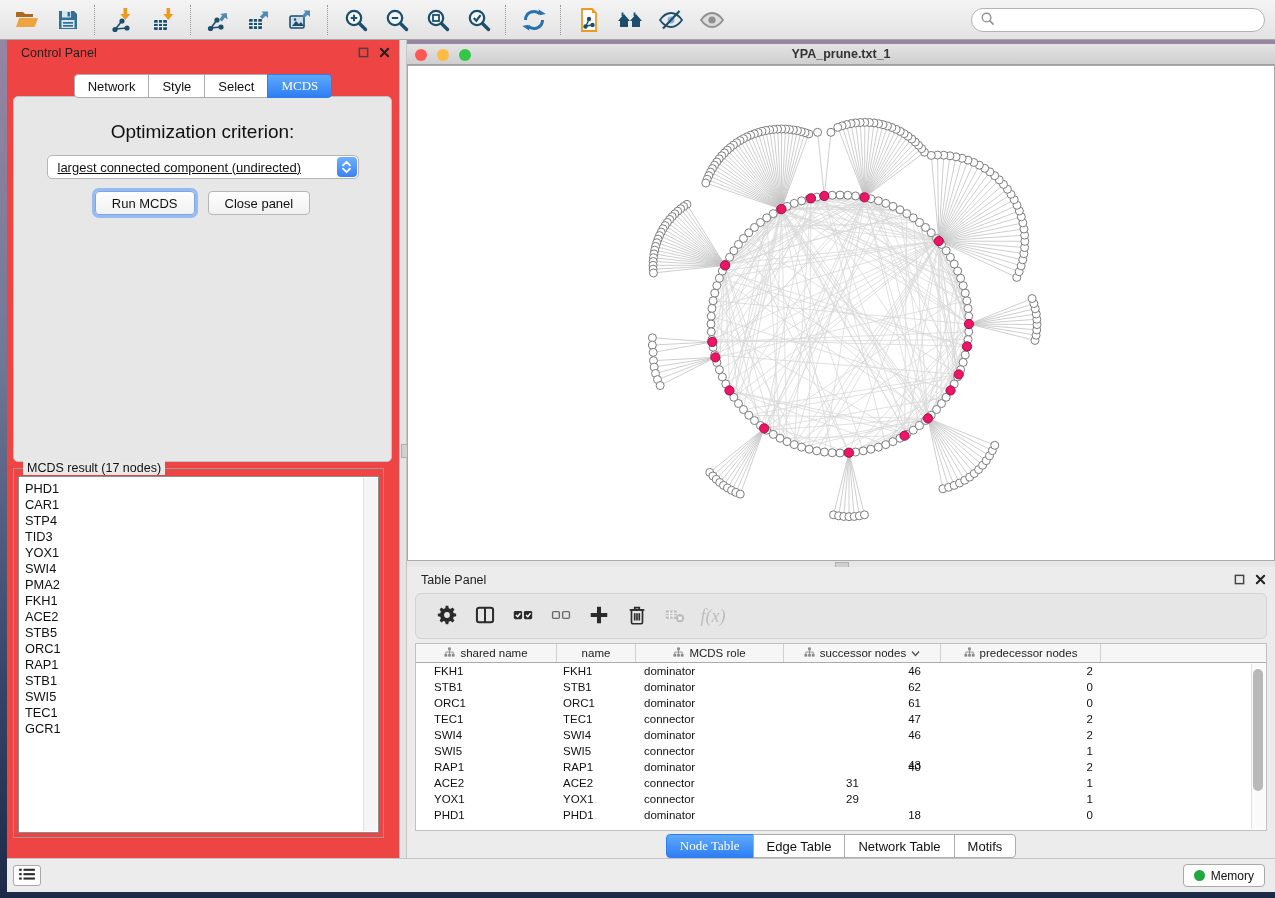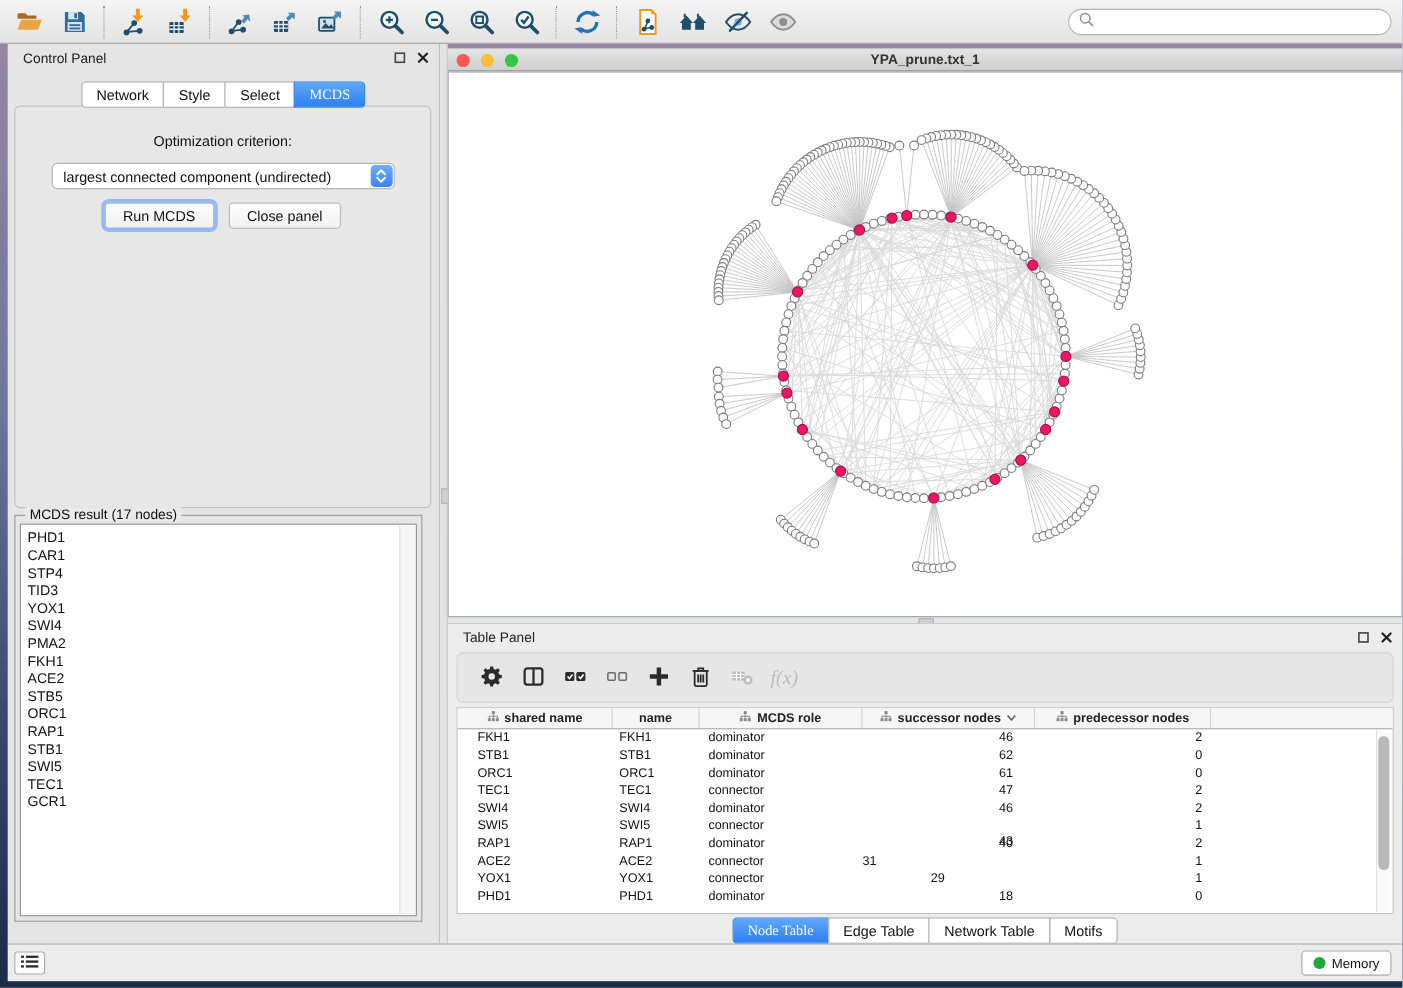--- a/index.html
+++ b/index.html
@@ -20,44 +20,44 @@
   .tb-btn{width:41px;height:34px;display:flex;align-items:center;justify-content:center;background:transparent;border:none;padding:0;}
   .tb-btn svg{width:26px;height:26px;display:block;}
   .tb-sep{width:1px;height:30px;border-left:1px dotted #979797;margin:0 6px;}
   #search-box{
     position:absolute;right:10px;top:8px;width:294px;height:24px;background:#fff;
     border:1px solid #b3b3b3;border-radius:12px;display:flex;align-items:center;padding-left:8px;box-sizing:border-box;
   }
   #search-box input{border:none;outline:none;flex:1;font-size:12px;background:transparent;margin-left:5px;font-family:"Liberation Sans",sans-serif;}
   
   #control-panel{
-    position:absolute;left:7px;top:40px;width:393px;height:818px;background:#e5e5e5;box-sizing:border-box;border-right:1px solid #bfbfbf;
+    position:absolute;left:7px;top:40px;width:393px;height:818px;background:#ef4444;box-sizing:border-box;border-right:1px solid #bfbfbf;
   }
   .panel-header{position:relative;height:26px;}
   .panel-header .ph-title{position:absolute;left:14px;top:6px;font-size:12.5px;color:#222;}
   .ph-icons{position:absolute;right:8px;top:6px;display:flex;gap:8px;align-items:center;}
   .ph-icons .ph-btn{width:13px;height:13px;display:flex;align-items:center;justify-content:center;background:none;border:none;padding:0;}
   .ph-icons svg{width:11px;height:11px;}
   .seg-tab{
     background:#fff;border:1px solid #acacac;padding:3px 13px;font-size:13px;color:#111;margin-left:-1px;white-space:nowrap;
   }
   .seg-tab:first-child{border-radius:4px 0 0 4px;margin-left:0;}
   .seg-tab:last-child{border-radius:0 4px 4px 0;}
   .seg-tab.active{background:linear-gradient(180deg,#5fa9fb,#2e7ef2);border-color:#2e7ef2;color:#fff;font-family:Liberation Serif, serif;}
   #cp-tabs{position:absolute;left:0;right:0;top:34px;display:flex;justify-content:center;z-index:3;}
   #cp-box{
     position:absolute;left:6px;top:56px;width:379px;height:366px;background:#e7e7e7;
     border:1px solid #c2c2c2;border-radius:5px;box-sizing:border-box;
   }
-  #opt-label{text-align:center;margin-top:24px;font-size:13px;color:#111;}
+  #opt-label{text-align:center;margin-top:24px;font-size:19px;color:#111;}
   #criterion-select{
     position:relative;margin:12px auto 0 auto;width:312px;height:24px;background:#fff;border:1px solid #b6b6b6;border-radius:5px;
     display:flex;align-items:center;box-sizing:border-box;
   }
-  #criterion-select .sel-text{font-size:13px;color:#111;padding-left:10px;flex:1;white-space:nowrap;}
+  #criterion-select .sel-text{font-size:13px;color:#111;padding-left:10px;flex:1;white-space:nowrap;text-decoration:underline;}
   #criterion-select .stepper{
     width:20px;height:20px;margin-right:1px;border-radius:4px;background:linear-gradient(180deg,#6cb0fb,#3b82f7);
     display:flex;align-items:center;justify-content:center;
   }
   .btn-row{display:flex;justify-content:center;gap:13px;margin-top:12px;}
   .mac-btn{
     font-family:"Liberation Sans",sans-serif;font-size:13px;color:#111;background:linear-gradient(180deg,#fefefe,#f1f1f1);
     border:1px solid #b6b6b6;border-radius:4px;height:24px;padding:0 16px;
   }
   .mac-btn.focused{box-shadow:0 0 0 3px rgba(90,150,250,.55);border-color:#7aa6ee;}
@@ -92,21 +92,21 @@
   #table-panel{position:absolute;left:407px;top:567px;width:868px;height:291px;background:#ececec;}
   #tp-toolbar{
     position:absolute;left:8px;top:26px;width:852px;height:46px;background:#e6e6e6;border:1px solid #d3d3d3;border-radius:6px;
     display:flex;align-items:center;box-sizing:border-box;padding-left:12px;
   }
   .tp-btn{width:38px;height:36px;display:flex;align-items:center;justify-content:center;background:none;border:none;padding:0;}
   .tp-btn svg{width:22px;height:22px;}
   .tp-btn .fx{font-family:"Liberation Serif",serif;font-style:italic;font-size:18px;color:#bdbdbd;}
   #tp-table{position:absolute;left:8px;top:76px;width:852px;height:188px;background:#fff;border:1px solid #c0c0c0;box-sizing:border-box;}
   #tp-head{display:flex;height:19px;background:#f6f6f6;border-bottom:1px solid #ababab;box-sizing:border-box;}
-  .tp-col{display:flex;align-items:center;justify-content:center;gap:5px;border-right:1px solid #d0d0d0;box-sizing:border-box;font-size:11.5px;color:#222;font-weight:bold;}
+  .tp-col{display:flex;align-items:center;justify-content:center;gap:5px;border-right:1px solid #d0d0d0;box-sizing:border-box;font-size:11.5px;color:#222;}
   .tp-col:last-child{border-right:none;}
   .tp-body-row{display:flex;height:16px;align-items:center;font-size:11.5px;color:#111;}
   .tp-cell{box-sizing:border-box;white-space:nowrap;overflow:hidden;}
   #tp-scroll{position:absolute;top:20px;right:1px;bottom:1px;width:13px;background:#fafafa;border-left:1px solid #e0e0e0;}
   #tp-thumb{position:absolute;left:1px;top:5px;width:10px;height:122px;background:#b9b9b9;border-radius:5px;}
   #tp-tabs{position:absolute;left:0;right:0;top:267px;display:flex;justify-content:center;}
   
   #status-bar{
     position:absolute;left:7px;top:858px;width:1268px;height:34px;background:#ececec;border-top:1px solid #c3c3c3;box-sizing:border-box;
   }
@@ -1249,21 +1249,21 @@
             <div class="tp-cell" style="width: 141px; text-align: left; padding-left: 18px;">RAP1</div>
             <div class="tp-cell" style="width: 79px; text-align: left; padding-left: 6px;">RAP1</div>
             <div class="tp-cell" style="width: 148px; text-align: left; padding-left: 8px;">dominator</div>
             <div class="tp-cell" style="width: 157px; text-align: right; padding-right: 20px;">40</div>
             <div class="tp-cell" style="width: 160px; text-align: right; padding-right: 8px;">2</div>
           </div>
           <div class="tp-body-row">
             <div class="tp-cell" style="width: 141px; text-align: left; padding-left: 18px;">ACE2</div>
             <div class="tp-cell" style="width: 79px; text-align: left; padding-left: 6px;">ACE2</div>
             <div class="tp-cell" style="width: 148px; text-align: left; padding-left: 8px;">connector</div>
-            <div class="tp-cell" style="width: 157px; text-align: left; padding-right: 20px;">31</div>
+            <div class="tp-cell" style="width: 157px; text-align: center; padding-right: 20px;">31</div>
             <div class="tp-cell" style="width: 160px; text-align: right; padding-right: 8px;">1</div>
           </div>
           <div class="tp-body-row">
             <div class="tp-cell" style="width: 141px; text-align: left; padding-left: 18px;">YOX1</div>
             <div class="tp-cell" style="width: 79px; text-align: left; padding-left: 6px;">YOX1</div>
             <div class="tp-cell" style="width: 148px; text-align: left; padding-left: 8px;">connector</div>
             <div class="tp-cell" style="width: 157px; text-align: center; padding-right: 20px;">29</div>
             <div class="tp-cell" style="width: 160px; text-align: right; padding-right: 8px;">1</div>
           </div>
           <div class="tp-body-row">

